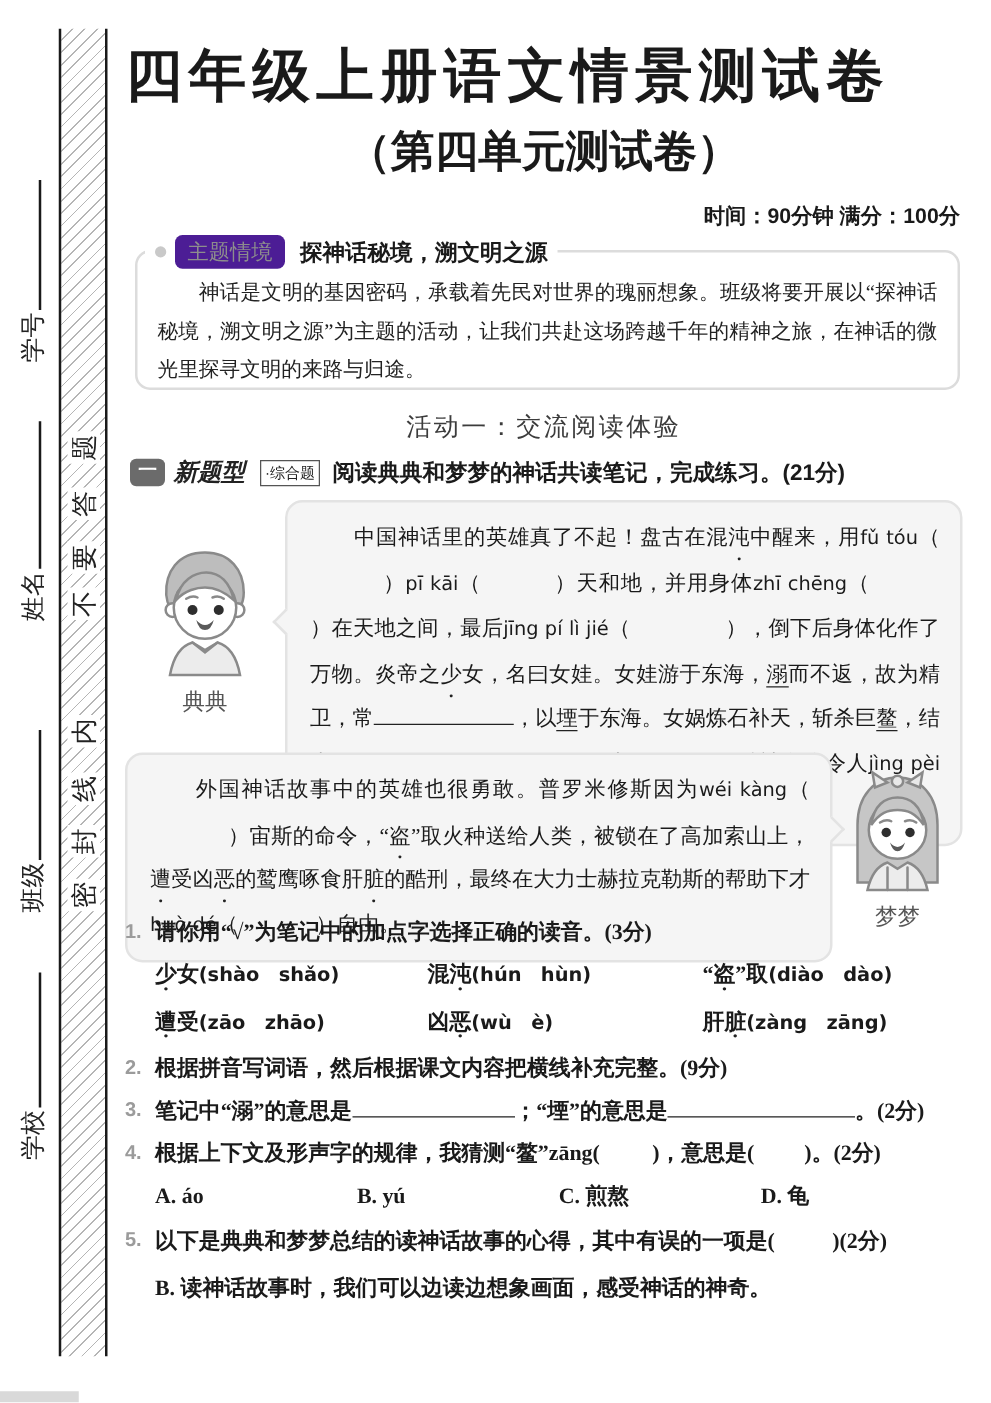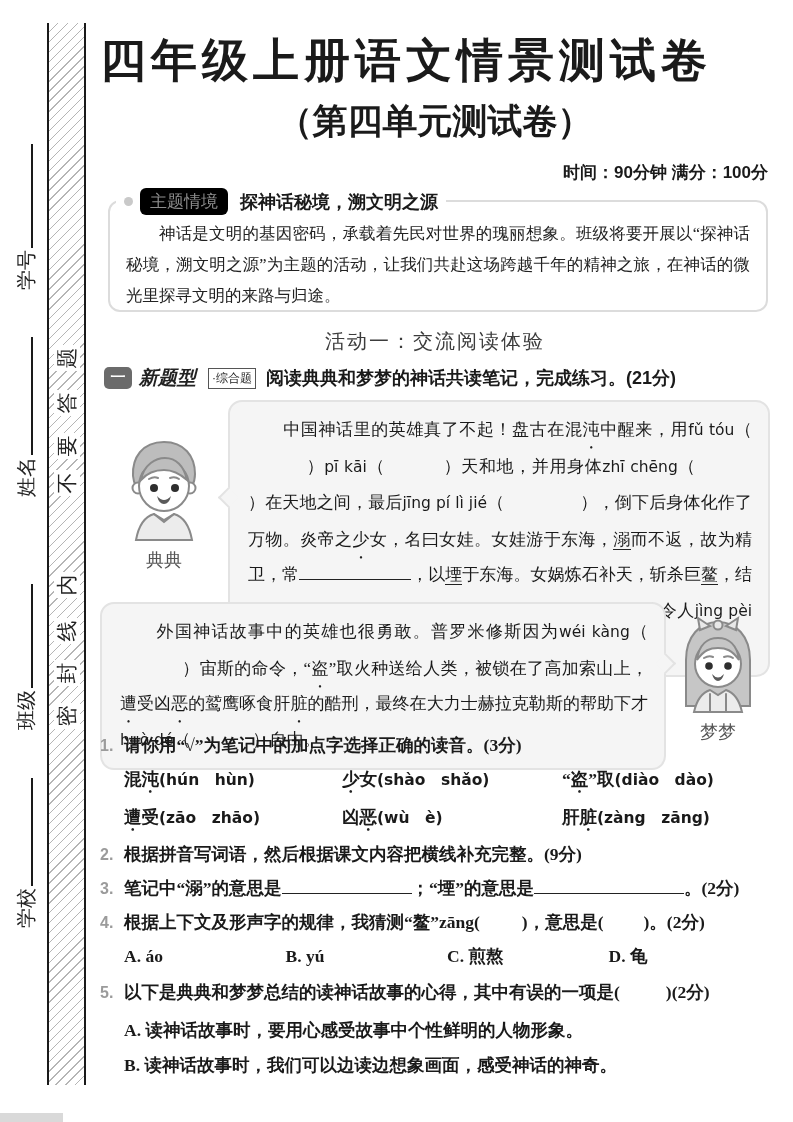--- a/index.html
+++ b/index.html
@@ -26,21 +26,21 @@
     font-weight:bold; letter-spacing:5px; font-family:"Liberation Sans", sans-serif; }
   .subtitle { position:absolute; top:68px; width:100%; text-align:center; font-size:35px;
     font-weight:bold; font-family:"Liberation Sans", sans-serif; }
   .meta { position:absolute; top:131px; right:2px; font-size:17px; font-weight:bold;
     font-family:"Liberation Sans", sans-serif; }
 
   .theme-box { position:absolute; top:170px; left:8px; right:2px; height:112px;
     border:2px solid #dcdcdc; border-radius:12px; }
   .theme-head { position:absolute; top:-14px; left:6px; display:flex; align-items:center; background:#fff; padding:0 8px; }
   .theme-dot { width:9px; height:9px; border-radius:50%; background:#c9c9c9; margin-right:7px; }
-  .theme-badge { background:#000000; color:#8d8d8d; border-radius:6px; padding:2px 10px;
+  .theme-badge { background:#4c1d95; color:#8d8d8d; border-radius:6px; padding:2px 10px;
     font-size:17px; font-family:"Liberation Sans", sans-serif; }
   .theme-title { font-size:18px; font-weight:bold; margin-left:12px; font-family:"Liberation Sans", sans-serif; }
   .theme-para { padding:16px 16px 8px 16px; font-size:16.5px; line-height:31px;
     text-indent:2em; text-align:justify; color:#222; }
 
   .activity { position:absolute; top:298px; width:100%; text-align:center; font-size:20px;
     font-weight:normal; color:#3c3c3c; font-family:"Liberation Sans", sans-serif; letter-spacing:2px; }
 
   .sec-header { position:absolute; top:335px; left:4px; display:flex; align-items:center; }
   .num-box { width:28px; height:22px; background:#6b6b6b; color:#fff; border-radius:5px;
@@ -190,22 +190,22 @@
       </div>
     </div>
 
     <div class="questions">
 
       <div class="q">
         <span class="qnum">1.</span>
         <span class="qtext"><span>请你用“√”为笔记中的加点字选择正确的读音。(3分)</span></span>
       </div>
       <div class="q1-grid">
+        <span><span class="seg-dot">少</span><span>女</span><span class="seg-py">(shào　shǎo)</span></span>
         <span><span>混</span><span class="seg-dot">沌</span><span class="seg-py">(hún　hùn)</span></span>
-        <span><span class="seg-dot">少</span><span>女</span><span class="seg-py">(shào　shǎo)</span></span>
         <span><span>“</span><span class="seg-dot">盗</span><span>”取</span><span class="seg-py">(diào　dào)</span></span>
         <span><span class="seg-dot">遭</span><span>受</span><span class="seg-py">(zāo　zhāo)</span></span>
         <span><span>凶</span><span class="seg-dot">恶</span><span class="seg-py">(wù　è)</span></span>
         <span><span>肝</span><span class="seg-dot">脏</span><span class="seg-py">(zàng　zāng)</span></span>
       </div>
 
       <div class="q">
         <span class="qnum">2.</span>
         <span class="qtext"><span>根据拼音写词语，然后根据课文内容把横线补充完整。(9分)</span></span>
       </div>
@@ -224,19 +224,18 @@
         <span>B. yú</span>
         <span>C. 煎熬</span>
         <span>D. 龟</span>
       </div>
 
       <div class="q">
         <span class="qnum">5.</span>
         <span class="qtext"><span>以下是典典和梦梦总结的读神话故事的心得，其中有误的一项是(</span><span class="seg-gap" style="width: 46px;"></span><span>)(2分)</span></span>
       </div>
       <div class="q5-sub">
-        <div>A. 读神话故事时，要用心感受故事中个性鲜明的人物形象。</div>
         <div>B. 读神话故事时，我们可以边读边想象画面，感受神话的神奇。</div>
       </div>
 
     </div>
   </div>
 </div>
 
 </body></html>

